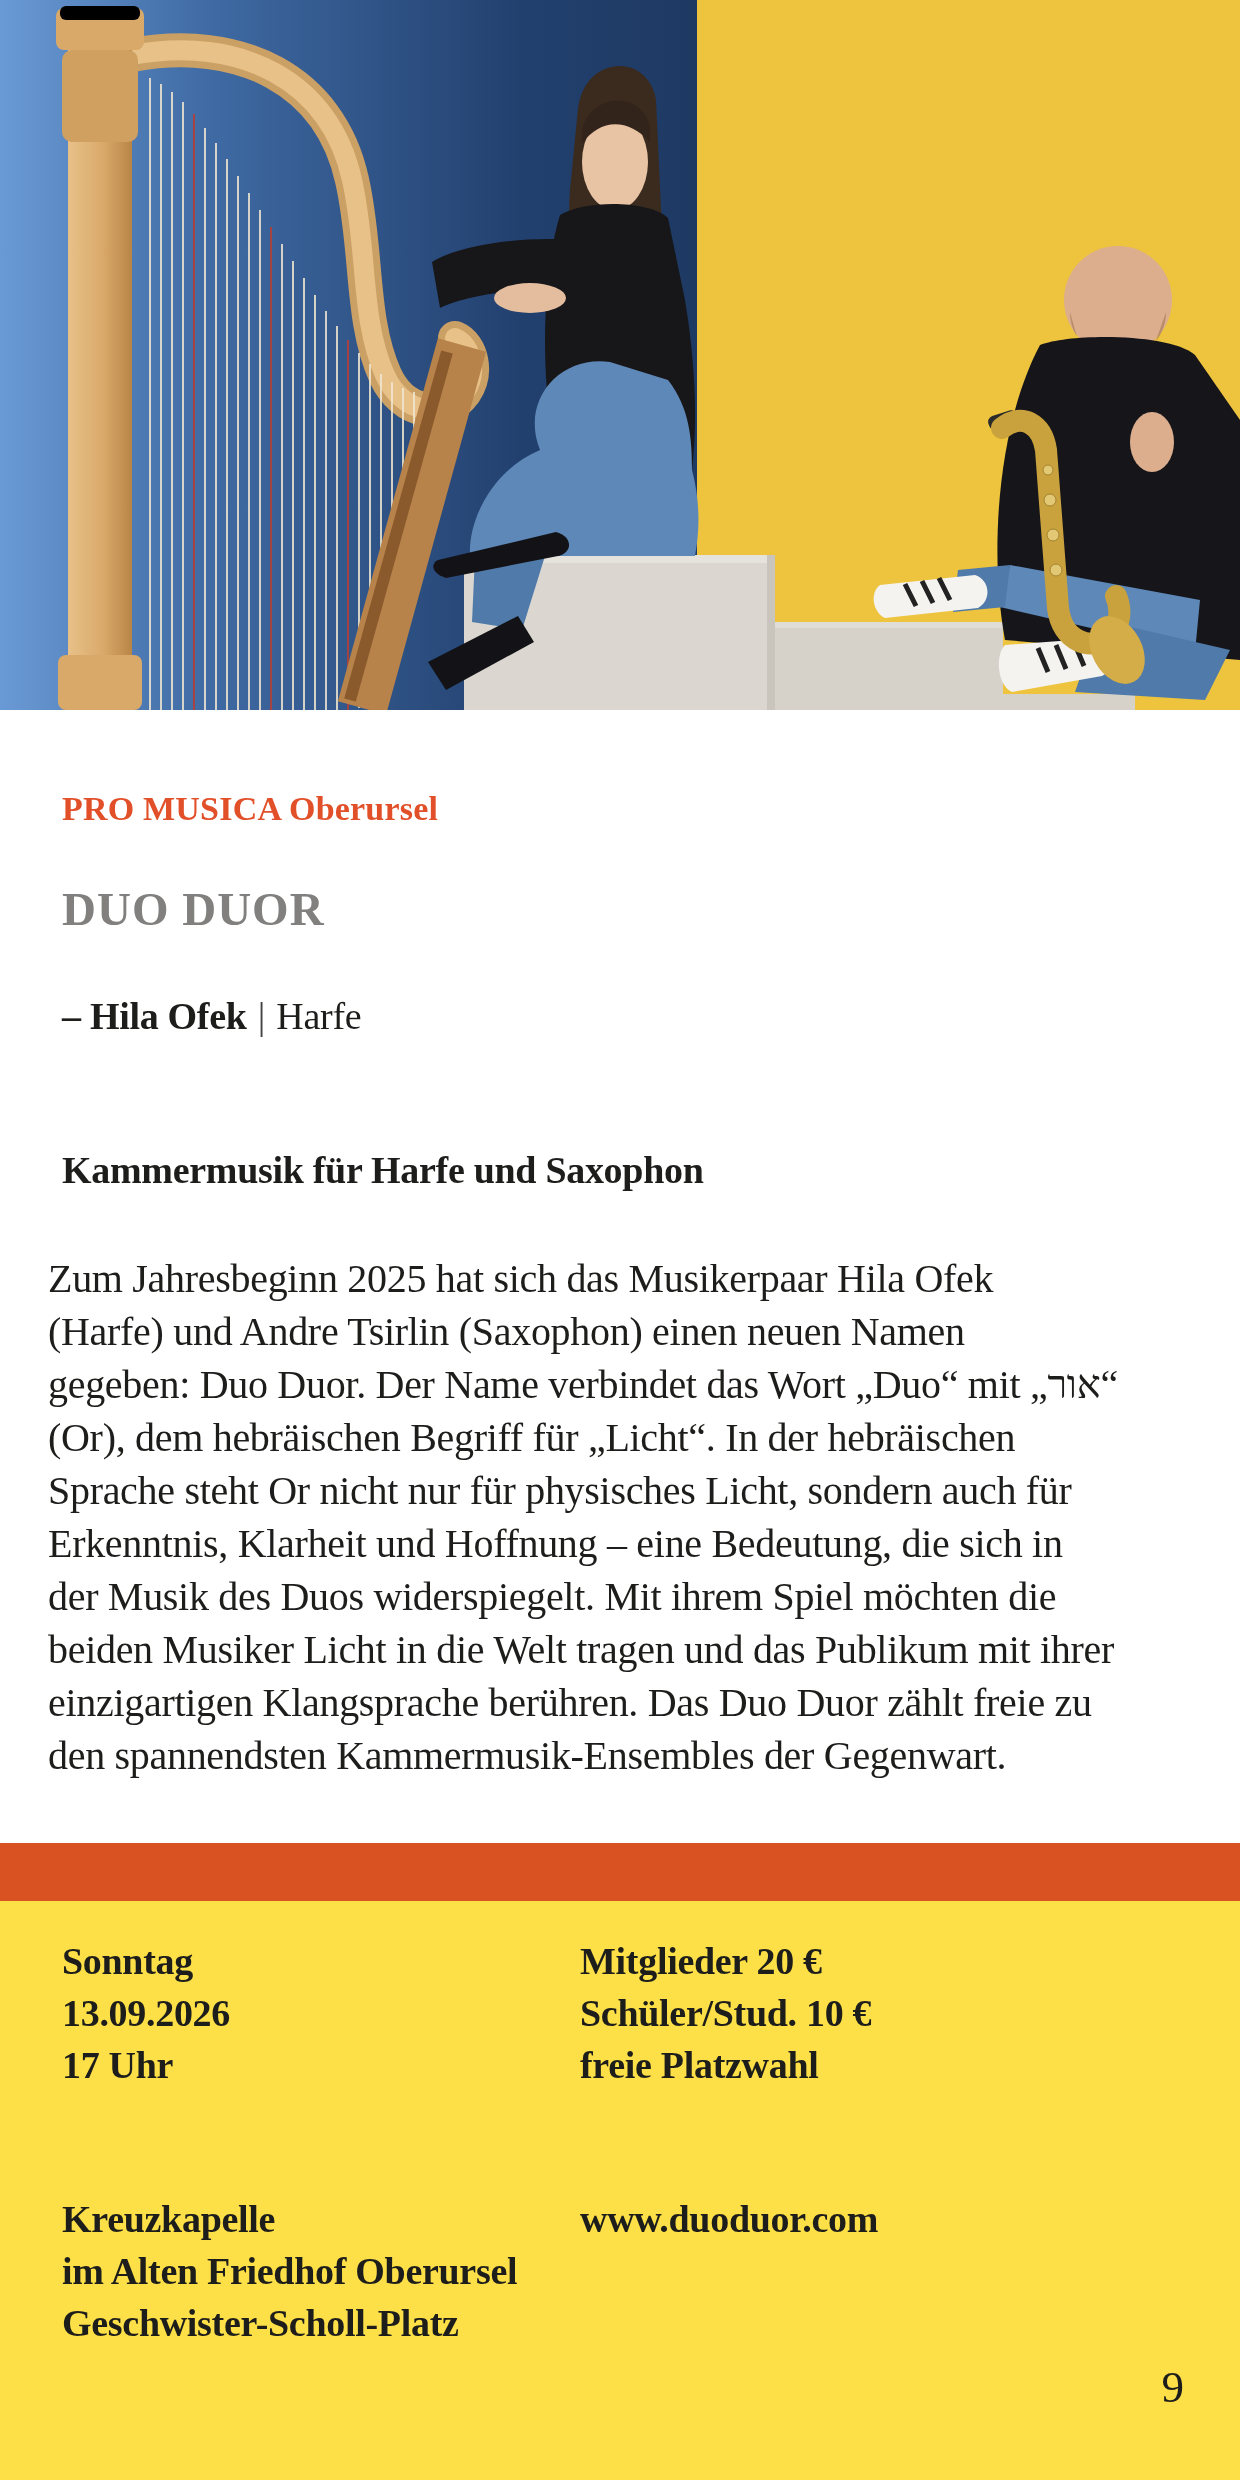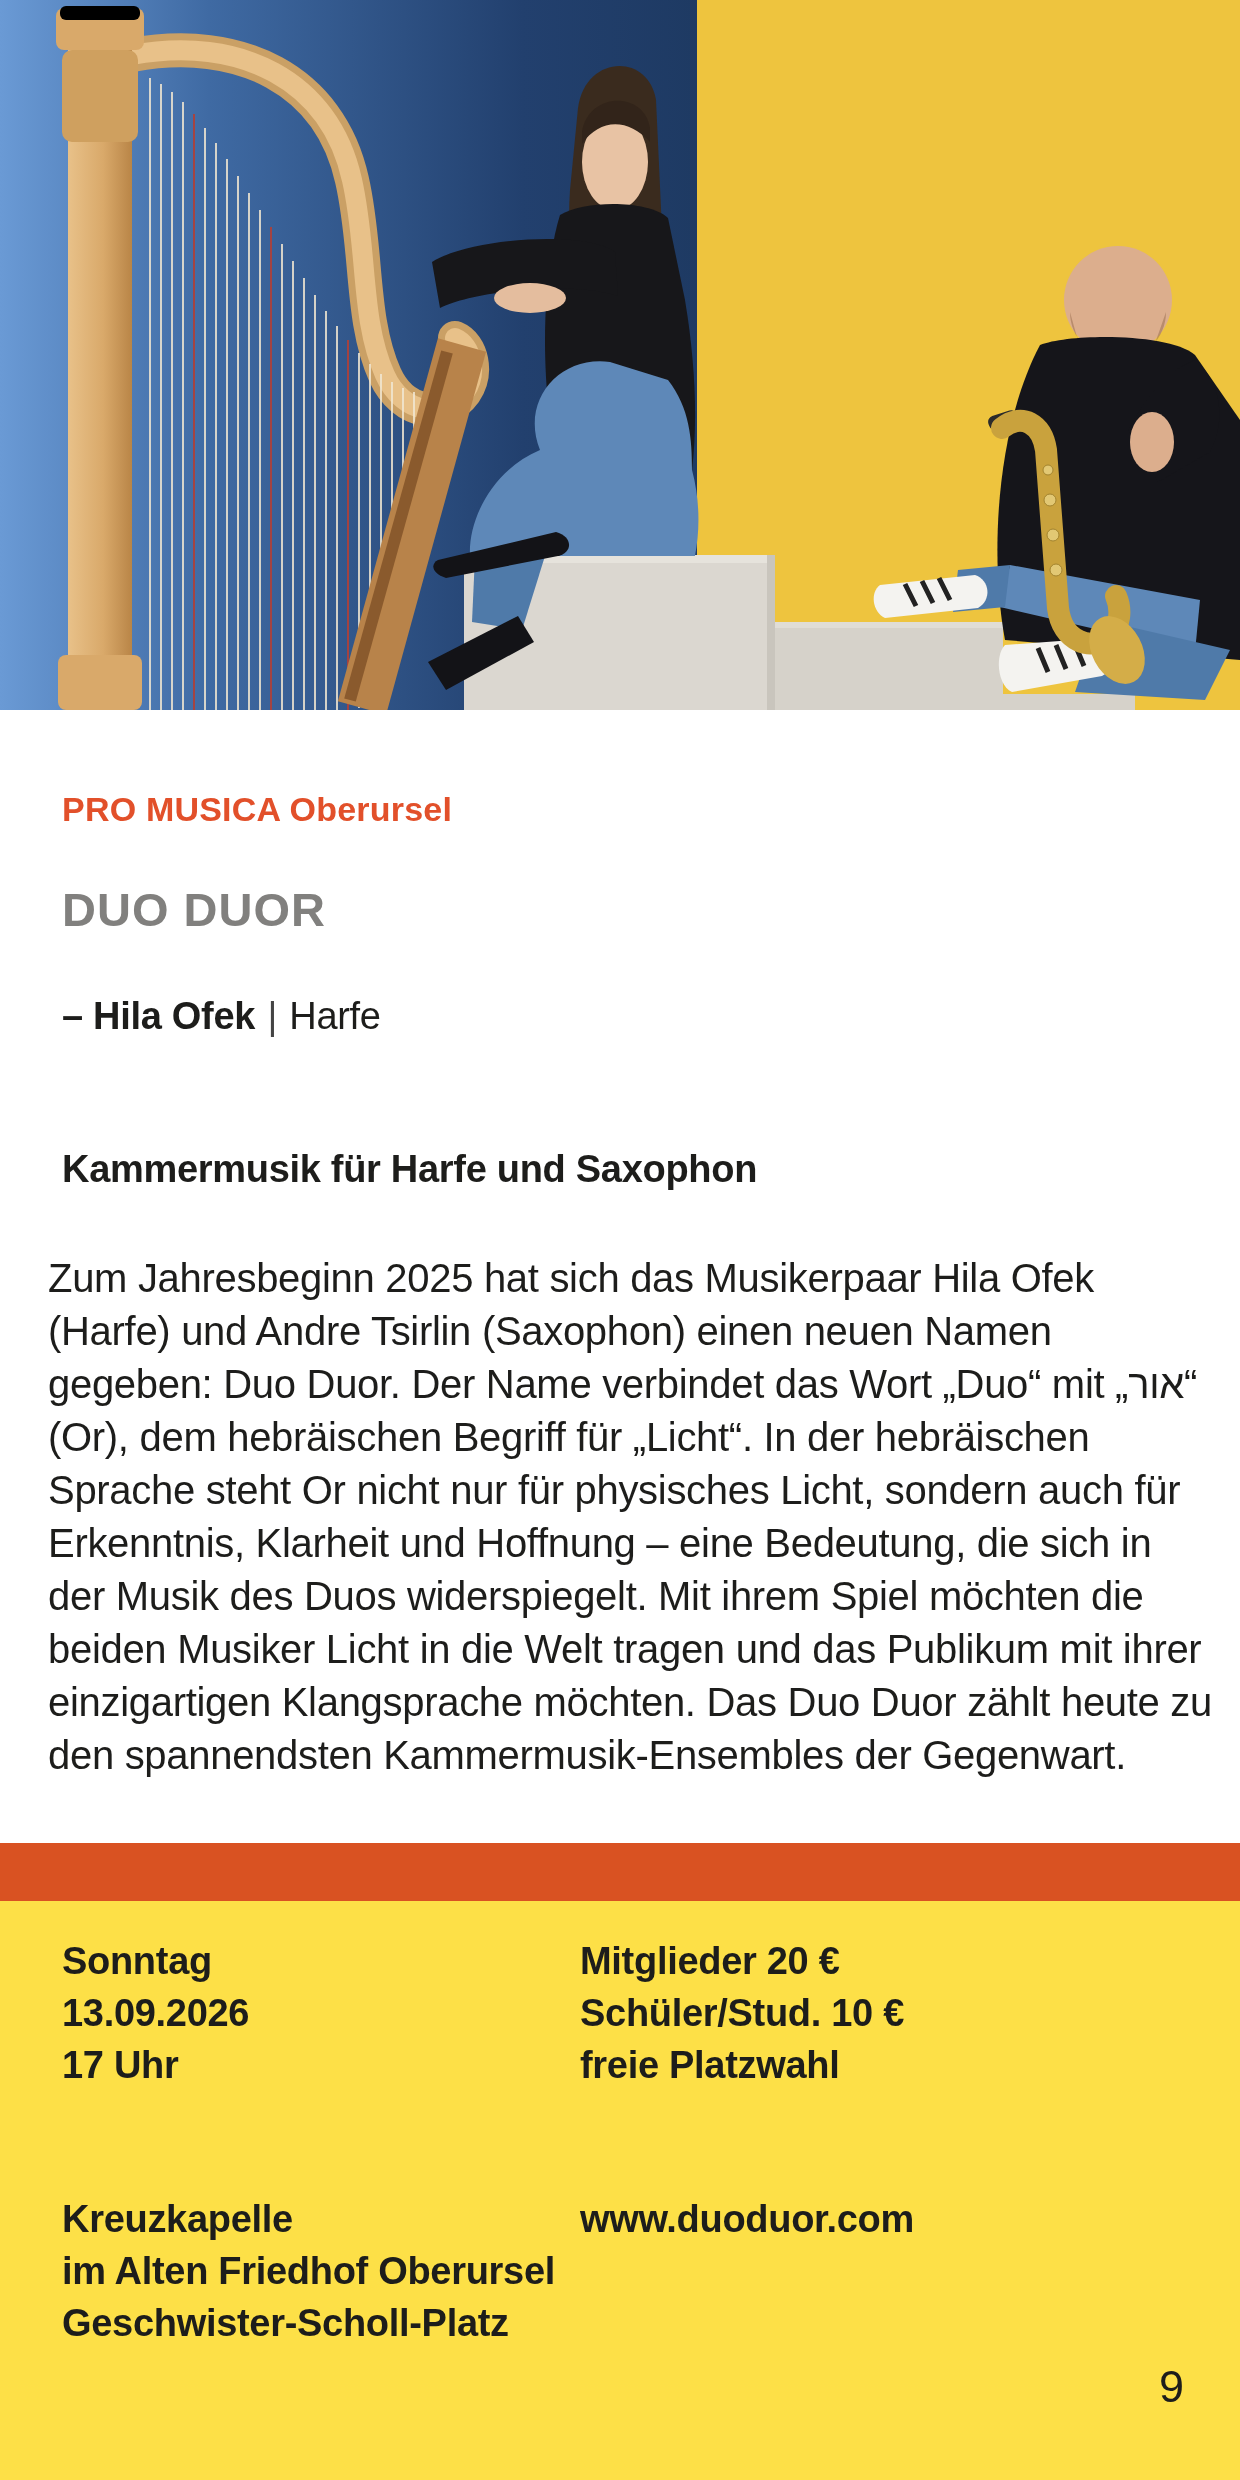--- a/index.html
+++ b/index.html
@@ -1,20 +1,20 @@
 <!DOCTYPE html>
 <html><head>
 <meta charset="utf-8">
 <style>
   html,body{margin:0;padding:0;background:#ffffff;}
   .page{
     position:relative;
     width:1240px;height:2480px;
     background:#ffffff;
-    font-family:Liberation Sans, sans-serif;
+    font-family:Liberation Serif, serif;
     color:#1d1d1b;
     overflow:hidden;
   }
   
   .photo{position:absolute;top:0;left:0;width:1240px;height:710px;overflow:hidden;}
   .photo svg{display:block;}
   
   .series-title{
     position:absolute;left:62px;top:790px;
     font-size:34px;font-weight:bold;color:#e2502a;letter-spacing:.2px;
@@ -158,21 +158,21 @@
 
   <div class="bodytext">
     <div class="pline">Zum Jahresbeginn 2025 hat sich das Musikerpaar Hila Ofek</div>
     <div class="pline">(Harfe) und Andre Tsirlin (Saxophon) einen neuen Namen</div>
     <div class="pline">gegeben: Duo Duor. Der Name verbindet das Wort „Duo“ mit „אור“</div>
     <div class="pline">(Or), dem hebräischen Begriff für „Licht“. In der hebräischen</div>
     <div class="pline">Sprache steht Or nicht nur für physisches Licht, sondern auch für</div>
     <div class="pline">Erkenntnis, Klarheit und Hoffnung – eine Bedeutung, die sich in</div>
     <div class="pline">der Musik des Duos widerspiegelt. Mit ihrem Spiel möchten die</div>
     <div class="pline">beiden Musiker Licht in die Welt tragen und das Publikum mit ihrer</div>
-    <div class="pline">einzigartigen Klangsprache möchten. Das Duo Duor zählt heute zu</div>
+    <div class="pline">einzigartigen Klangsprache berühren. Das Duo Duor zählt freie zu</div>
     <div class="pline">den spannendsten Kammermusik-Ensembles der Gegenwart.</div>
   </div>
 
   <div class="orange-bar"></div>
 
   <div class="footer">
     <div class="f-col f-date">
       <div>Sonntag</div>
       <div>13.09.2026</div>
       <div>17 Uhr</div>

